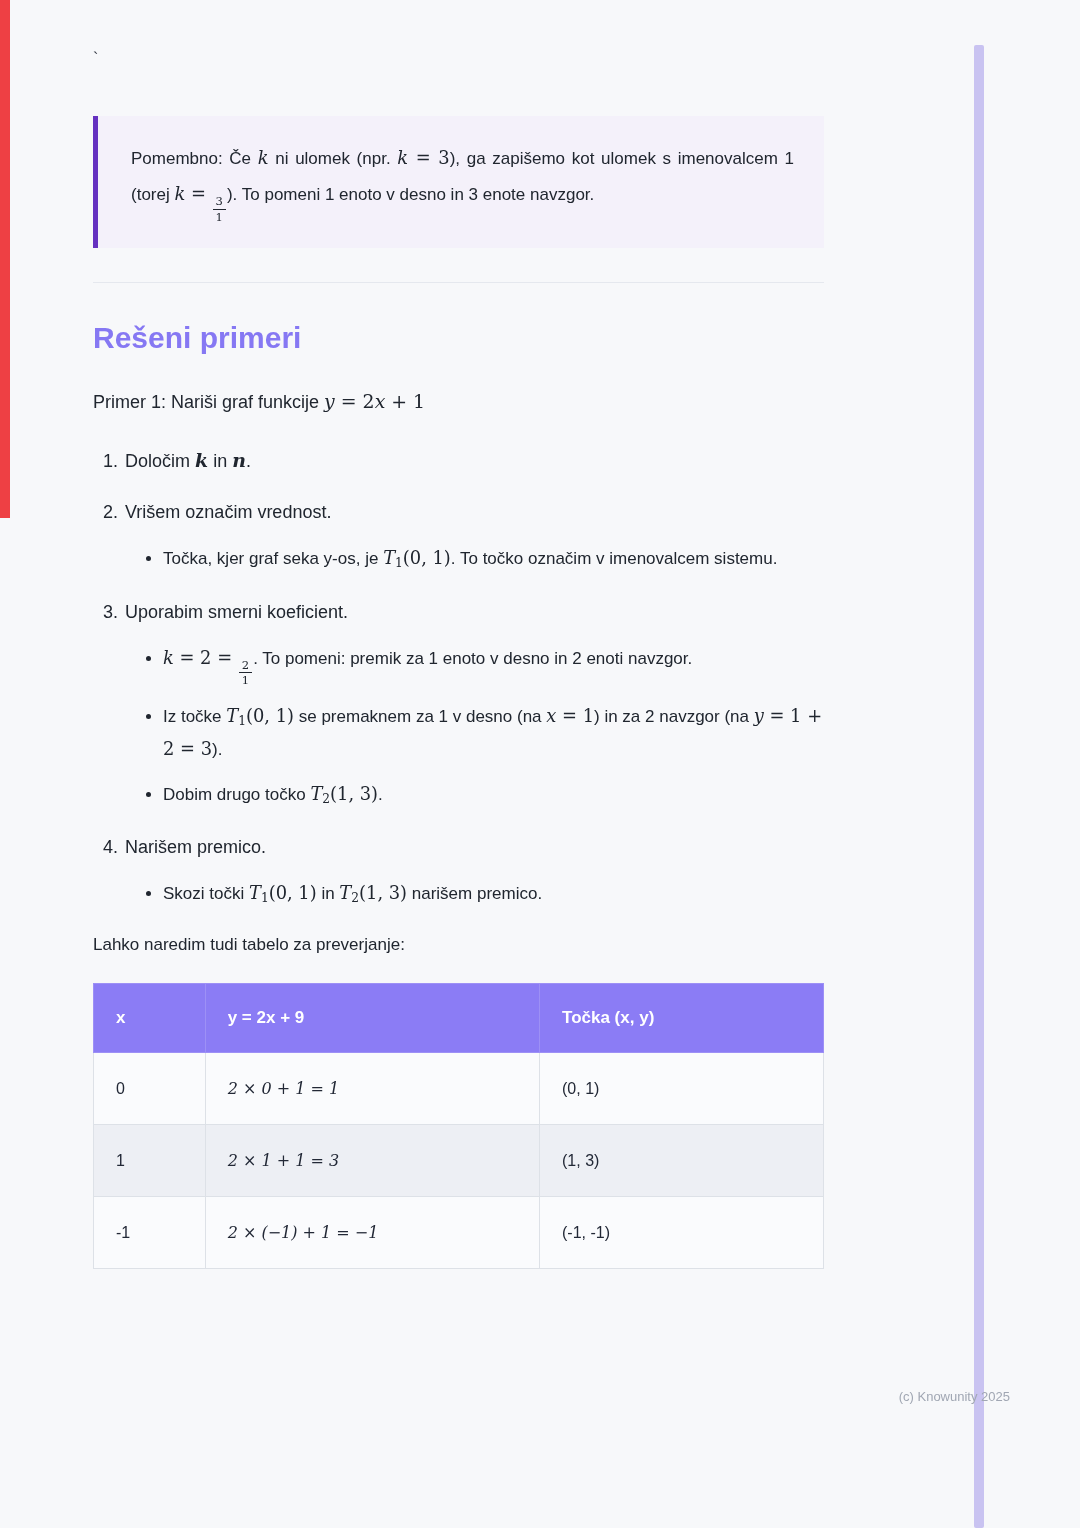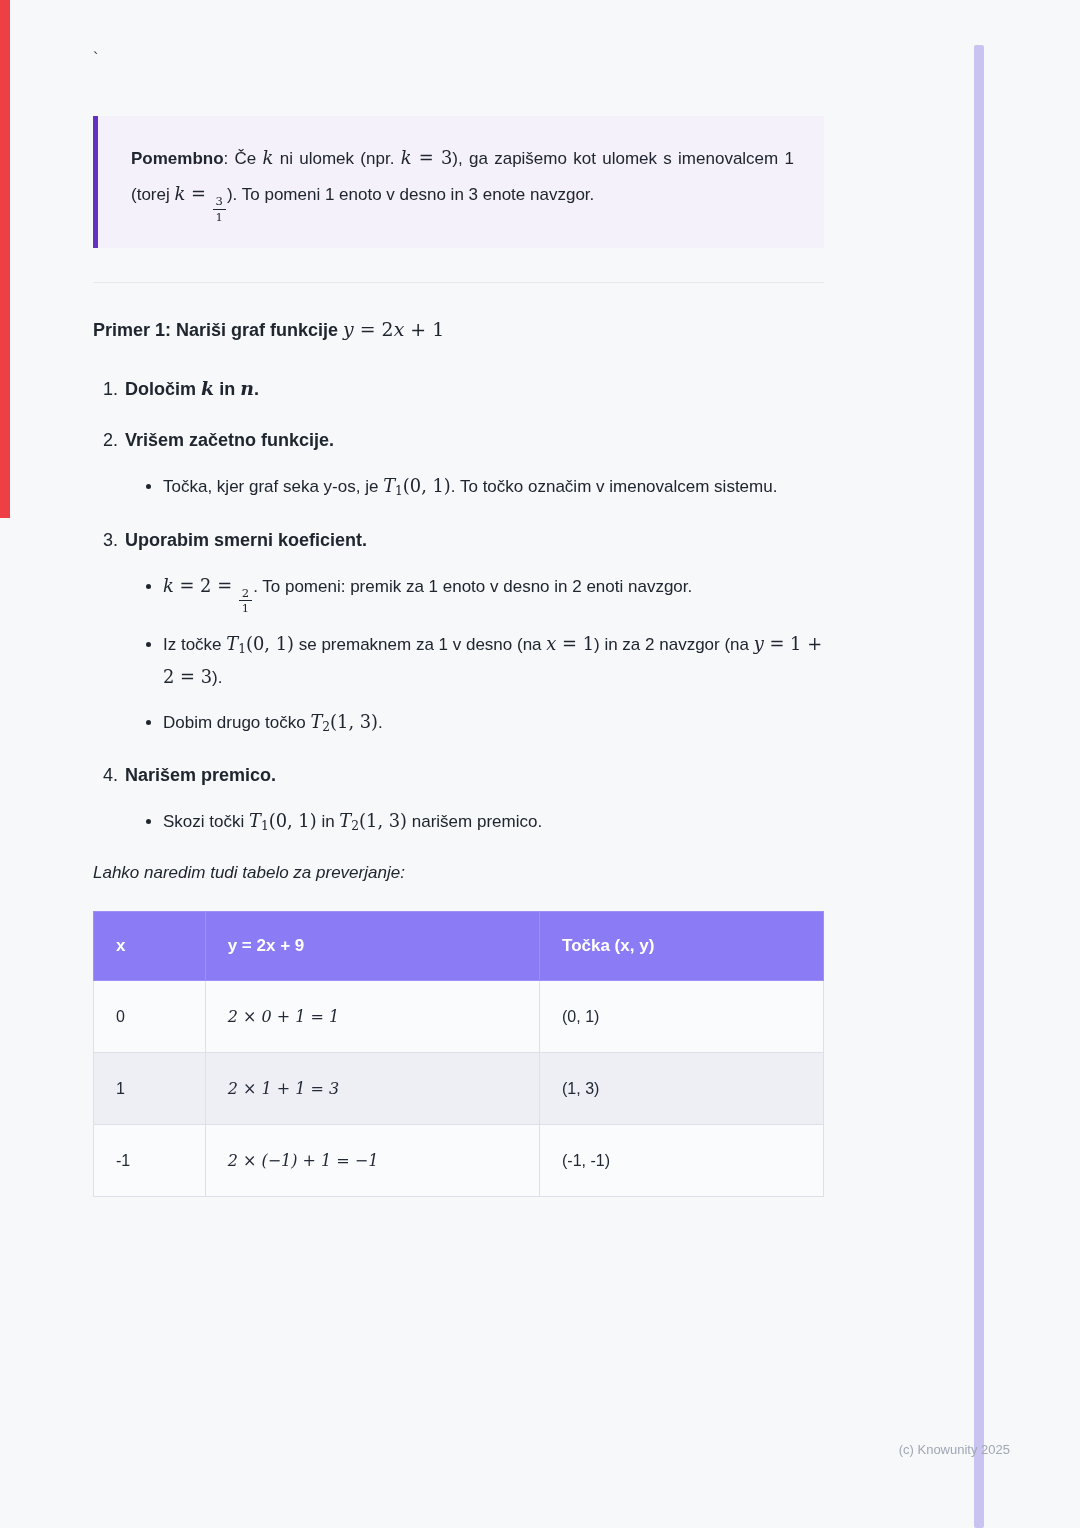--- a/index.html
+++ b/index.html
@@ -35,41 +35,41 @@
 
   .steps { list-style: none; margin: 30px 0 0; padding: 0 0 0 10px; }
   .step { margin-bottom: 24px; }
   .step-head { font-size: 18px; line-height: 1.5; }
   .step-num { font-weight: 400; margin-right: 7px; }
 
   .bullets { list-style: disc; margin: 15px 0 0; padding-left: 60px; }
   .bullet { margin-bottom: 11px; font-size: 17px; line-height: 1.85; }
   .bullet::marker { color: #20262f; }
 
-  .note { margin: 26px 0 0; font-style: italic; font-size: 17px; }
+  .note { margin: 26px 0 0; font-size: 17px; }
 
   table.check { border-collapse: collapse; width: 100%; margin-top: 28px; }
   table.check th {
     background: #8b7cf5; color: #ffffff;
     font-size: 17px; font-weight: 700; text-align: left;
     padding: 24px 22px; border: 1px solid #9d90f6;
   }
   table.check td {
     font-size: 16px; padding: 26px 22px;
     border: 1px solid #dde1e7; color: #222836;
   }
   tr.r0 td, tr.r2 td { background: #fafbfd; }
   tr.r1 td { background: #edeff4; }
   td.math { font-family: "DejaVu Serif", serif; font-size: 16.5px; font-style: italic; }
 
-  .footer { position: absolute; top: 1442px; right: 70px; font-size: 13px; color: #a1a7b3; z-index: 5; }
+  .footer { position: absolute; top: 1389px; right: 70px; font-size: 13px; color: #a1a7b3; z-index: 5; }
 
   
   .sg-t  { }
-  .sg-b  { font-weight: 700; }
+  .sg-b  { font-weight: 400; }
   .sg-m  { font-family: "DejaVu Serif", serif; font-style: italic; font-size: 1.05em; }
   .sg-mn { font-family: "DejaVu Serif", serif; font-size: 1.05em; }
   .sg-mb { font-family: "DejaVu Serif", serif; font-style: italic; font-weight: 700; font-size: 1.05em; }
   .sg-sub{ font-family: "DejaVu Serif", serif; font-size: 0.72em; vertical-align: -0.22em; }
   .frac {
     display: inline-flex; flex-direction: column; align-items: center;
     font-family: "DejaVu Serif", serif; font-size: 0.68em; line-height: 1.25;
     vertical-align: -0.45em; text-align: center; margin: 0 1px;
   }
   .frac .num { border-bottom: 1px solid currentColor; padding: 0 3px; }
@@ -87,34 +87,35 @@
 
   <div class="callout">
     <p class="callout-text"><span class="sg-b">Pomembno</span><span class="sg-t">: Če </span><span class="sg-m">k</span><span class="sg-t"> ni ulomek (npr. </span><span class="sg-m">k</span><span class="sg-mn"> = 3</span><span class="sg-t">), ga zapišemo kot ulomek s imenovalcem 1 (torej </span><span class="sg-m">k</span><span class="sg-mn"> = </span><span class="frac">
           <span class="num">3</span>
           <span class="den">1</span>
         </span><span class="sg-t">). To pomeni 1 enoto v desno in 3 enote navzgor.</span></p>
   </div>
 
   <hr class="divider">
 
+  <h1 class="heading">Rešeni primeri</h1>
 
   <p class="primer-title"><span class="sg-b">Primer 1: Nariši graf funkcije </span><span class="sg-m">y</span><span class="sg-mn"> = 2</span><span class="sg-m">x</span><span class="sg-mn"> + 1</span></p>
 
   <ol class="steps">
 
     <li class="step">
       <div class="step-head">
         <span class="step-num">1.</span><span class="step-title"><span class="sg-b">Določim </span><span class="sg-mb">k</span><span class="sg-b"> in </span><span class="sg-mb">n</span><span class="sg-b">.</span></span>
       </div>
     </li>
 
     <li class="step">
       <div class="step-head">
-        <span class="step-num">2.</span><span class="step-title"><span class="sg-b">Vrišem začetno funkcije.</span></span>
+        <span class="step-num">2.</span><span class="step-title"><span class="sg-b">Vrišem označim vrednost.</span></span>
       </div>
       <ul class="bullets">
         <li class="bullet"><span><span class="sg-t">Točka, kjer graf seka y-os, je </span><span class="sg-m">T</span><span class="sg-sub">1</span><span class="sg-mn">(0, 1)</span><span class="sg-t">. To točko označim v imenovalcem sistemu.</span></span></li>
       </ul>
     </li>
 
     <li class="step">
       <div class="step-head">
         <span class="step-num">3.</span><span class="step-title"><span class="sg-b">Uporabim smerni koeficient.</span></span>
       </div>

